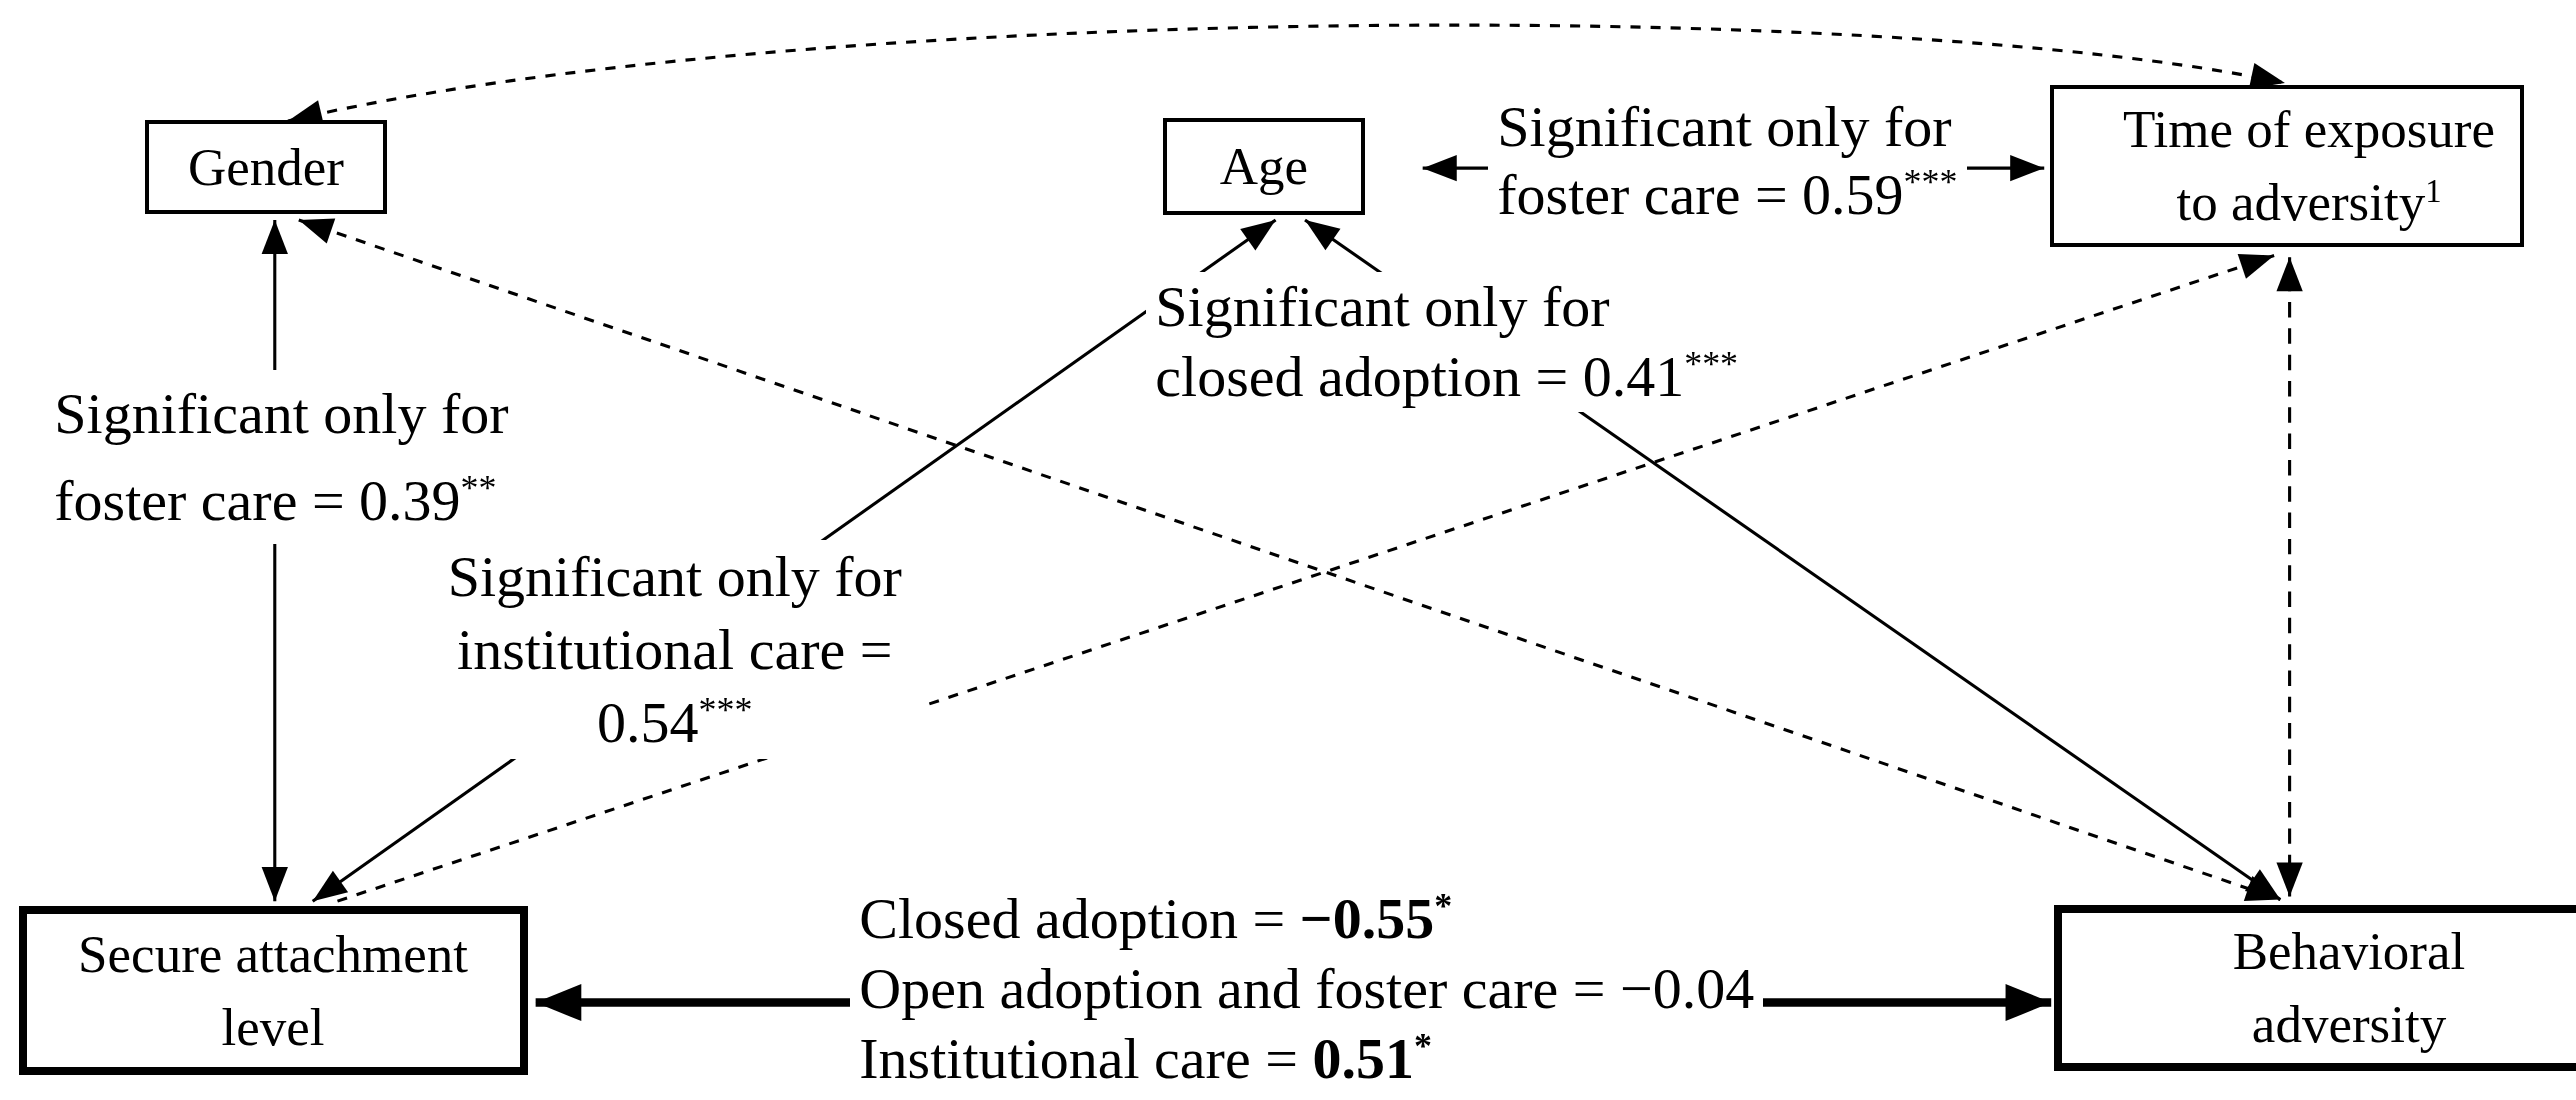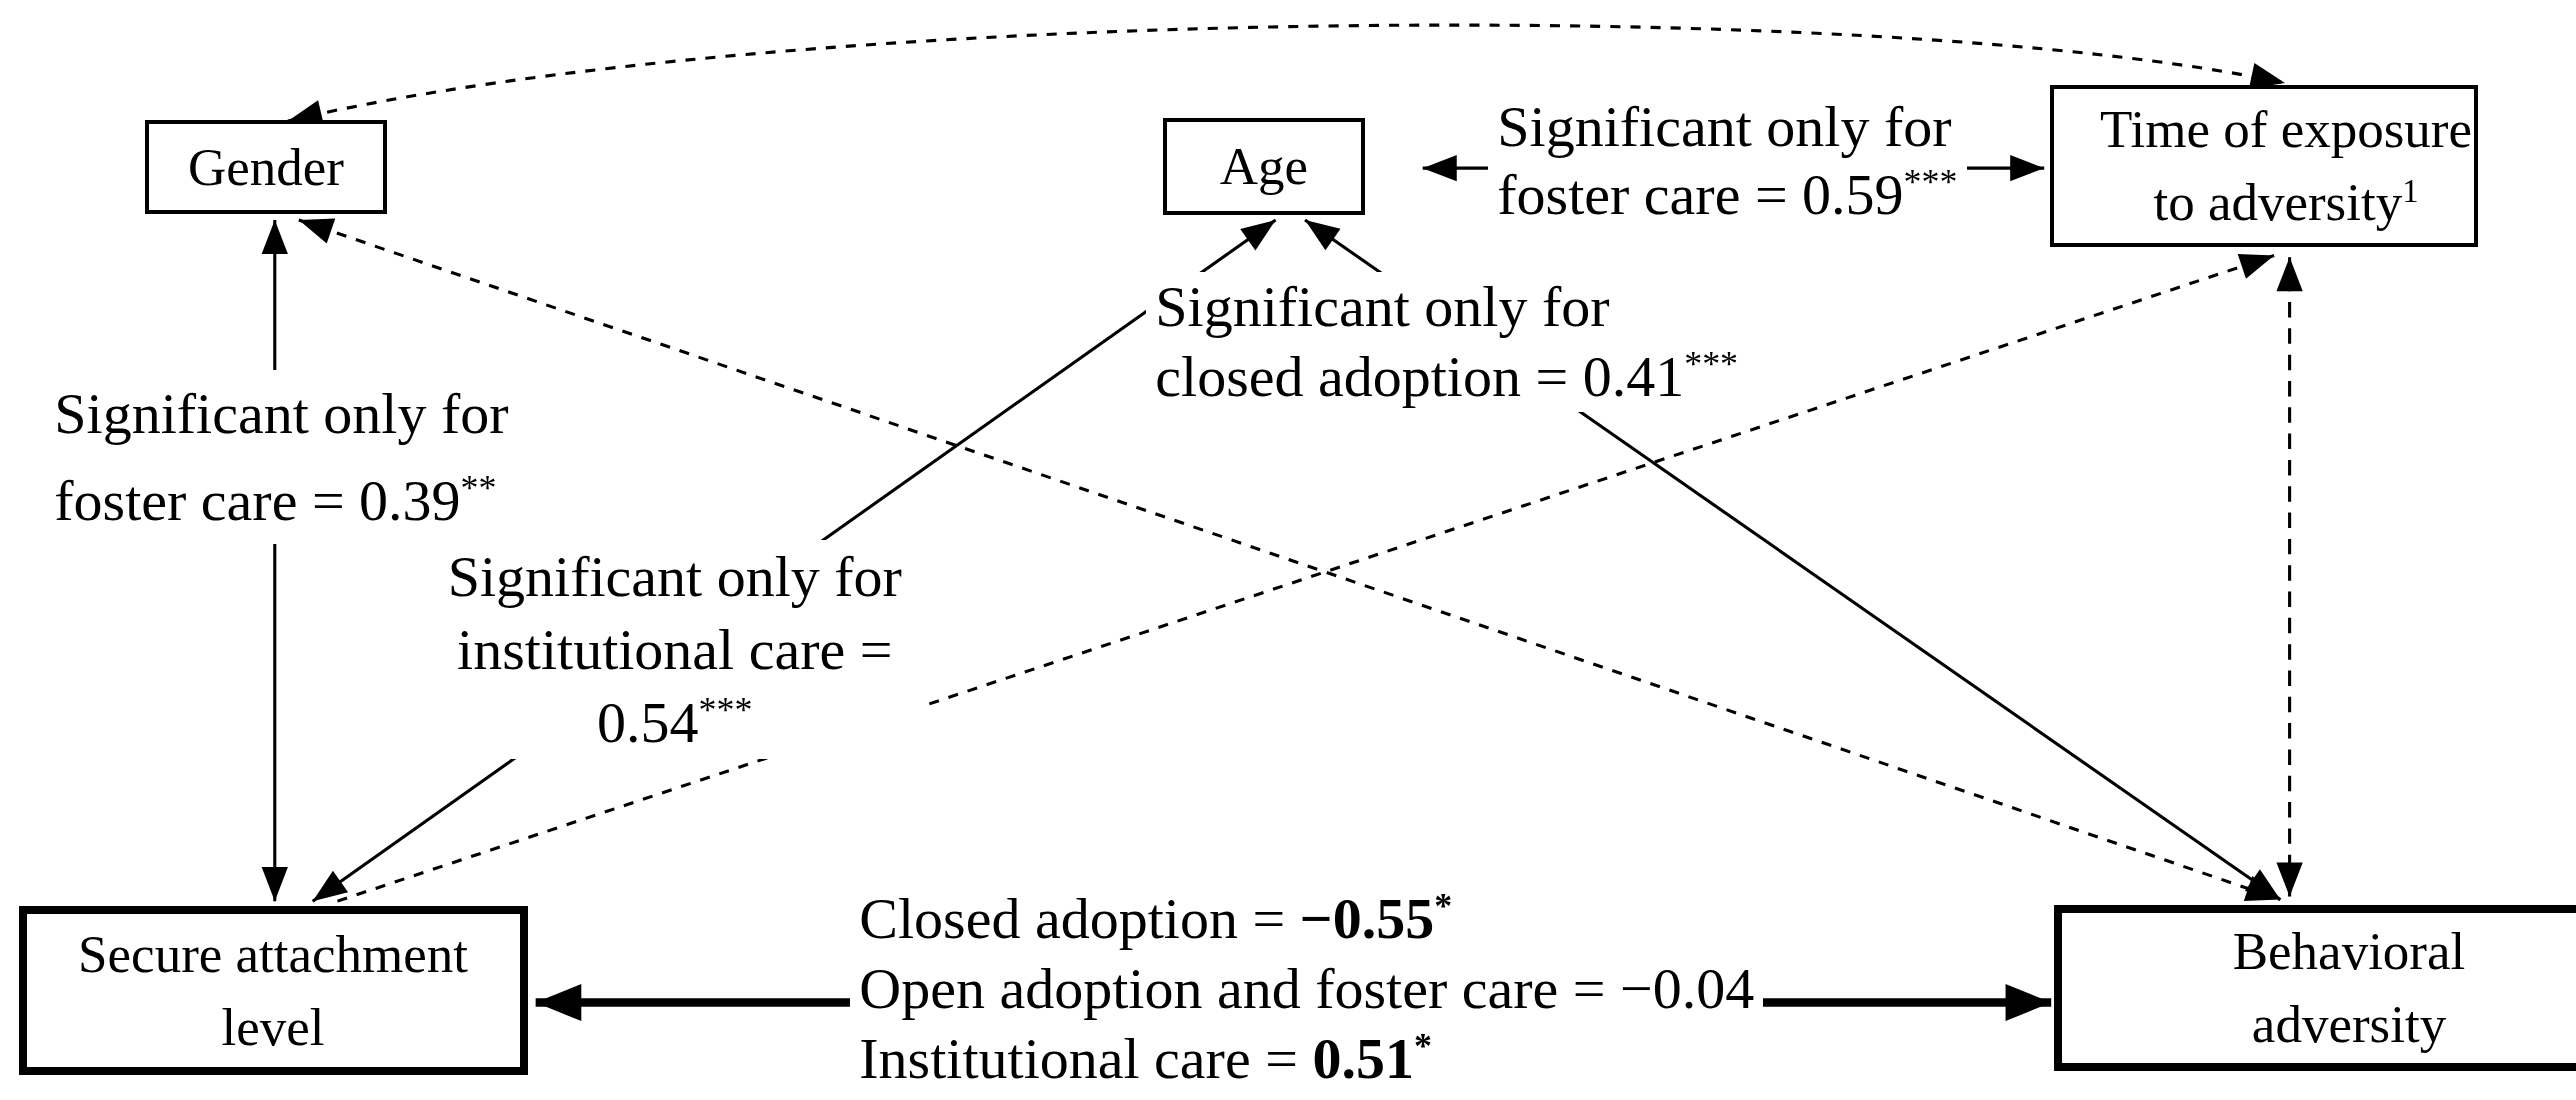--- a/index.html
+++ b/index.html
@@ -25,21 +25,21 @@
   .val{font-weight:700;}
   
   #ann-gender-secure{left:45px;top:370px;line-height:87px;}
   #ann-secure-age{left:428px;top:540px;width:475px;line-height:73px;}
   #ann-behavioral-age{left:1146px;top:272px;line-height:70px;}
   #ann-age-time{left:1488px;top:93px;line-height:68px;}
   #ann-secure-behavioral{left:850px;top:884px;line-height:70px;}
   
   #node-gender{left:145px;top:120px;width:242px;height:94px;}
   #node-age{left:1163px;top:118px;width:202px;height:97px;}
-  #node-time{left:2050px;top:85px;width:428px;height:162px;padding-left:44px;}
+  #node-time{left:2050px;top:85px;width:474px;height:162px;padding-left:44px;}
   #node-secure{left:18.6px;top:906px;width:509px;height:169px;}
   #node-behavioral{left:2054px;top:905px;width:590px;height:166px;}
 </style>
 </head>
 <body>
 
 <svg id="edges" width="2576" height="1101" viewBox="0 0 3328 1422">
   <defs>
     <marker id="arr" markerUnits="userSpaceOnUse" markerWidth="46" markerHeight="36" refX="45" refY="18" orient="auto">
       <path d="M1,1 L45,18 L1,35 Z" fill="#000"></path>

